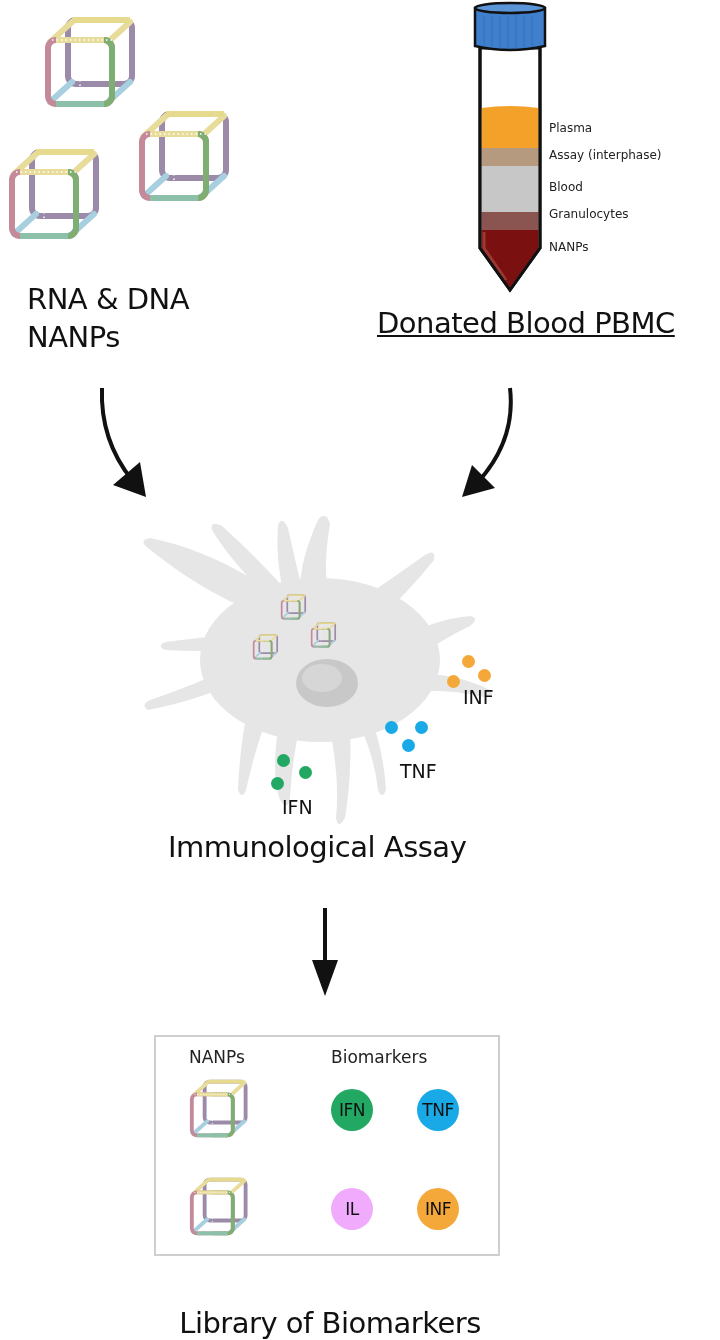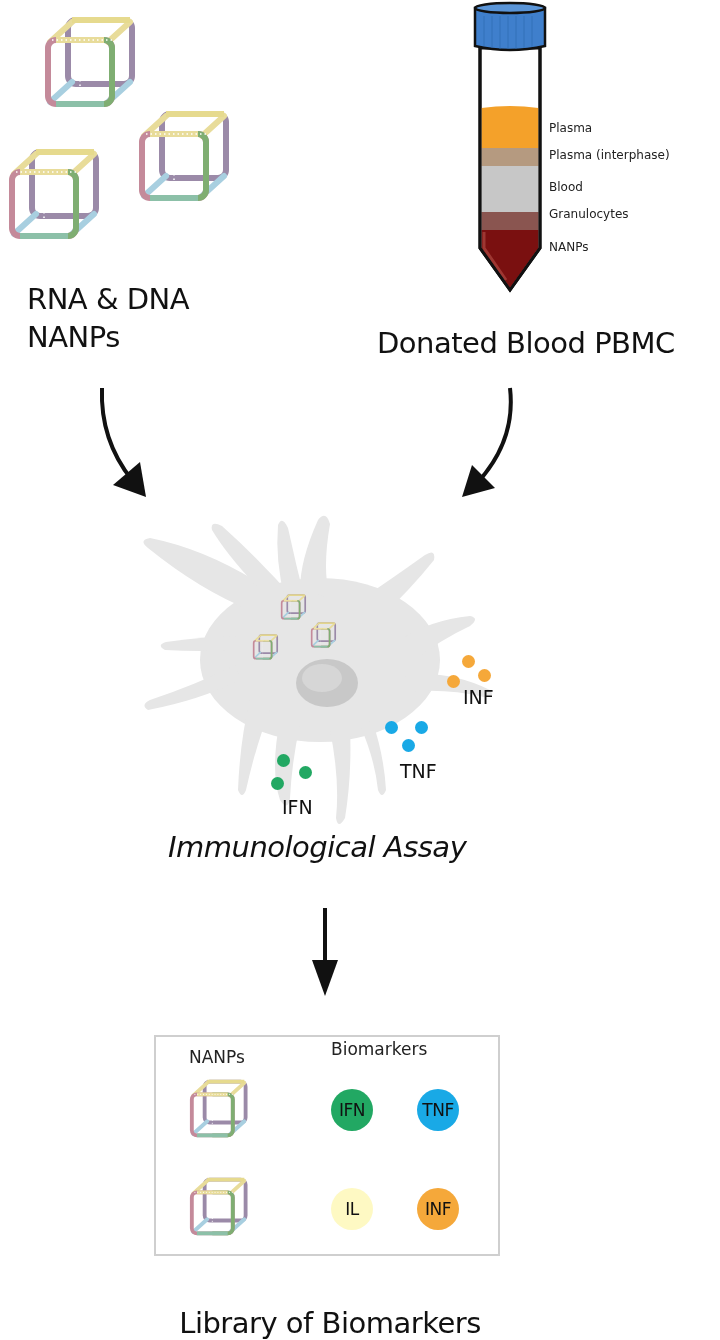--- a/index.html
+++ b/index.html
@@ -80,26 +80,26 @@
       <line x1="22" y1="16" x2="22" y2="48"></line>
     <line x1="30" y1="16" x2="30" y2="49"></line>
       <line x1="38" y1="16" x2="38" y2="49"></line>
     <line x1="46" y1="16" x2="46" y2="49"></line>
       <line x1="54" y1="16" x2="54" y2="48"></line>
     <line x1="62" y1="16" x2="62" y2="47"></line>
   </g>
 </svg>
 
 <div class="tube-label" style="top:121px">Plasma</div>
-<div class="tube-label" style="top:148px">Plasma (interphase)</div>
+<div class="tube-label" style="top:148px">Assay (interphase)</div>
 <div class="tube-label" style="top:180px">Blood</div>
 <div class="tube-label" style="top:207px">Granulocytes</div>
 <div class="tube-label" style="top:240px">NANPs</div>
 
-<div class="abs label-lg" style="left:377px;top:324px;">Donated Blood PBMC</div>
+<div class="abs label-lg" style="left:377px;top:304px;text-decoration:underline;">Donated Blood PBMC</div>
 
 <svg style="left:0;top:0" width="720" height="520">
   <path d="M102 388 Q100 440 132 480" fill="none" stroke="#111" stroke-width="4"></path>
   <path d="M113 485 L146 497 L140 462 Z" fill="#111"></path>
 </svg>
 <svg style="left:0;top:0" width="720" height="520">
   <path d="M510 388 Q516 440 478 482" fill="none" stroke="#111" stroke-width="4"></path>
   <path d="M462 497 L495 488 L472 465 Z" fill="#111"></path>
 </svg>
 
@@ -145,45 +145,45 @@
 <div class="dot" style="left: 385px; top: 721px; background: rgb(25, 169, 230);"></div>
 <div class="dot" style="left: 415px; top: 721px; background: rgb(25, 169, 230);"></div>
 <div class="dot" style="left: 402px; top: 739px; background: rgb(25, 169, 230);"></div>
 <div class="cyto-label" style="left:400px;top:760px">TNF</div>
 
 <div class="dot" style="left: 277px; top: 754px; background: rgb(34, 168, 99);"></div>
 <div class="dot" style="left: 299px; top: 766px; background: rgb(34, 168, 99);"></div>
 <div class="dot" style="left: 271px; top: 777px; background: rgb(34, 168, 99);"></div>
 <div class="cyto-label" style="left:282px;top:796px">IFN</div>
 
-<div class="abs label-lg" style="left:168px;top:828px;font-style:italic;">Immunological Assay</div>
+<div class="abs label-lg" style="left:168px;top:828px;">Immunological Assay</div>
 
 <svg style="left:300px;top:900px" width="50" height="100">
   <line x1="25" y1="8" x2="25" y2="70" stroke="#111" stroke-width="4"></line>
   <path d="M12 60 L38 60 L25 96 Z" fill="#111"></path>
 </svg>
 
 <div class="lib-box">
   <div class="abs label-md" style="left:33px;top:10px">NANPs</div>
-  <div class="abs label-md" style="left:175px;top:2px">Biomarkers</div>
+  <div class="abs label-md" style="left:175px;top:10px">Biomarkers</div>
 
   <svg class="cube" style="left:32px;top:42px" width="64" height="64" viewBox="0 0 100 100">
       <use href="#cube-sym"></use>
     </svg>
   <svg class="cube" style="left:32px;top:140px" width="64" height="64" viewBox="0 0 100 100">
       <use href="#cube-sym"></use>
     </svg>
 
   <div class="bm" style="left: 175px; top: 52px; background: rgb(34, 168, 99);">
       <span>IFN</span>
     </div>
   <div class="bm" style="left: 261px; top: 52px; background: rgb(25, 169, 230);">
       <span>TNF</span>
     </div>
-  <div class="bm" style="left: 175px; top: 151px; background: #fef9c3;">
+  <div class="bm" style="left: 175px; top: 151px; background: #f0abfc;">
       <span>IL</span>
     </div>
   <div class="bm" style="left: 261px; top: 151px; background: rgb(245, 168, 58);">
       <span>INF</span>
     </div>
 </div>
 
 <div class="abs label-lg" style="left:0;width:660px;text-align:center;top:1292px;margin-top:12px;">
   <div>Library of Biomarkers</div>
 </div>

